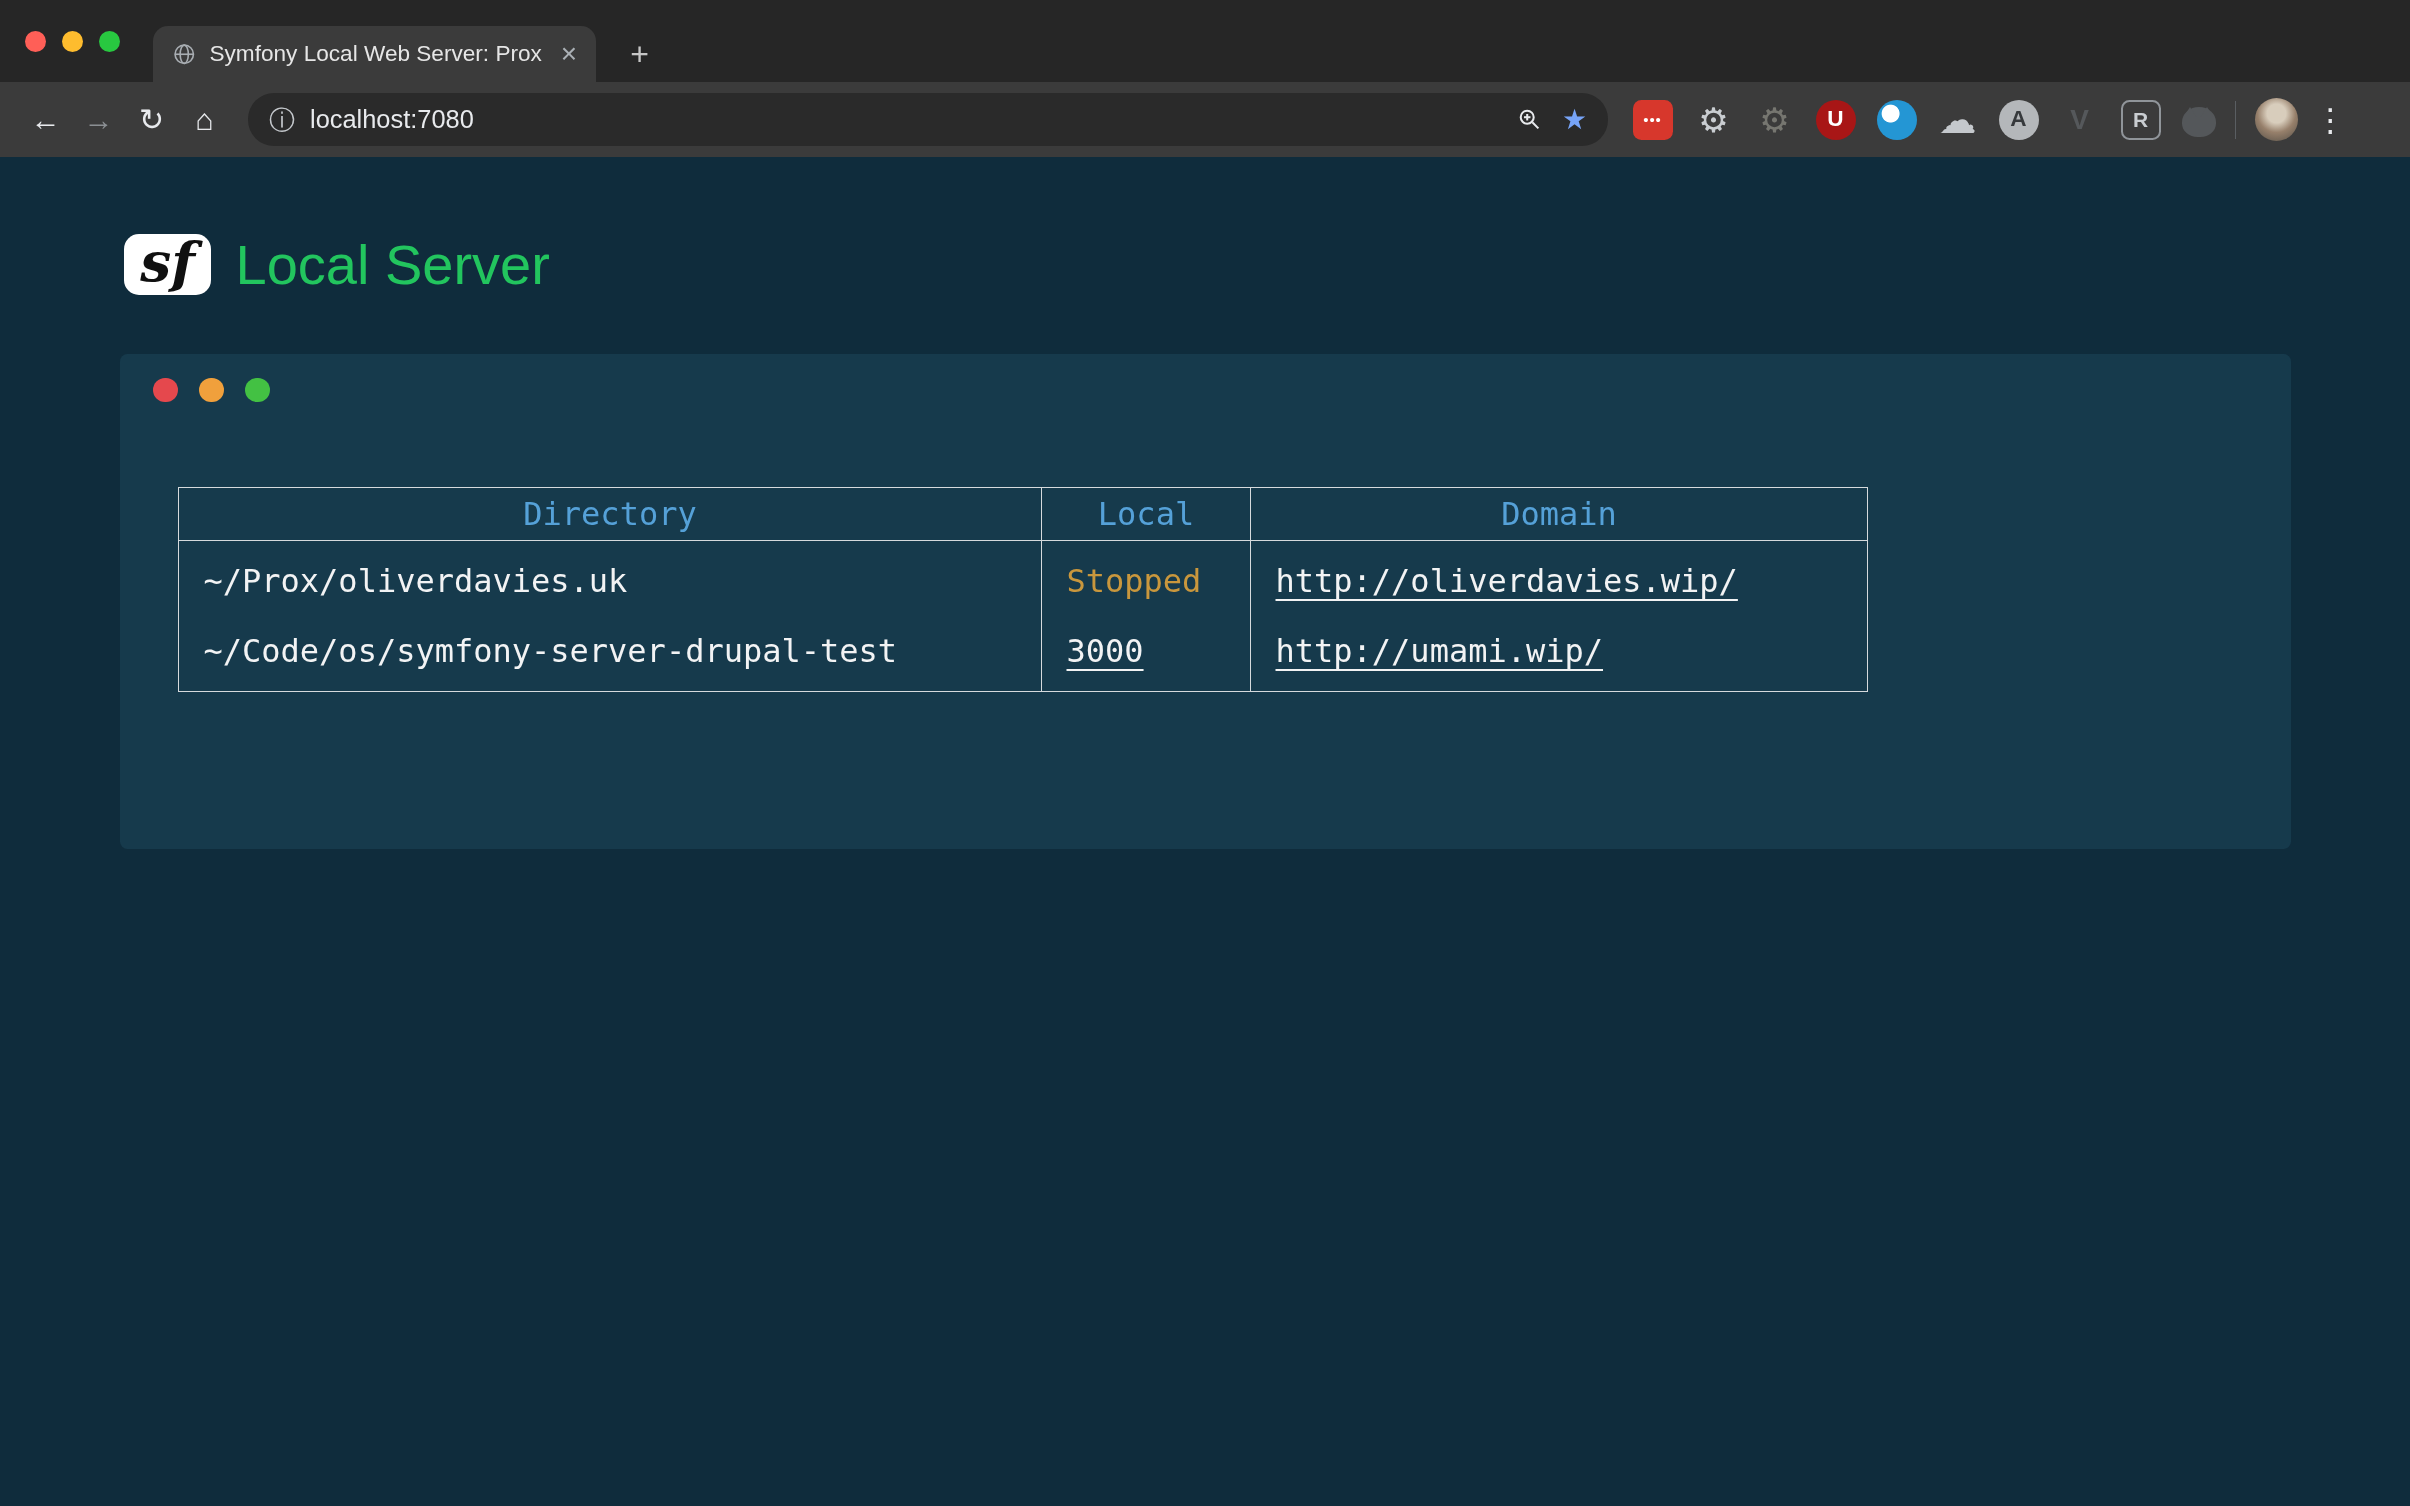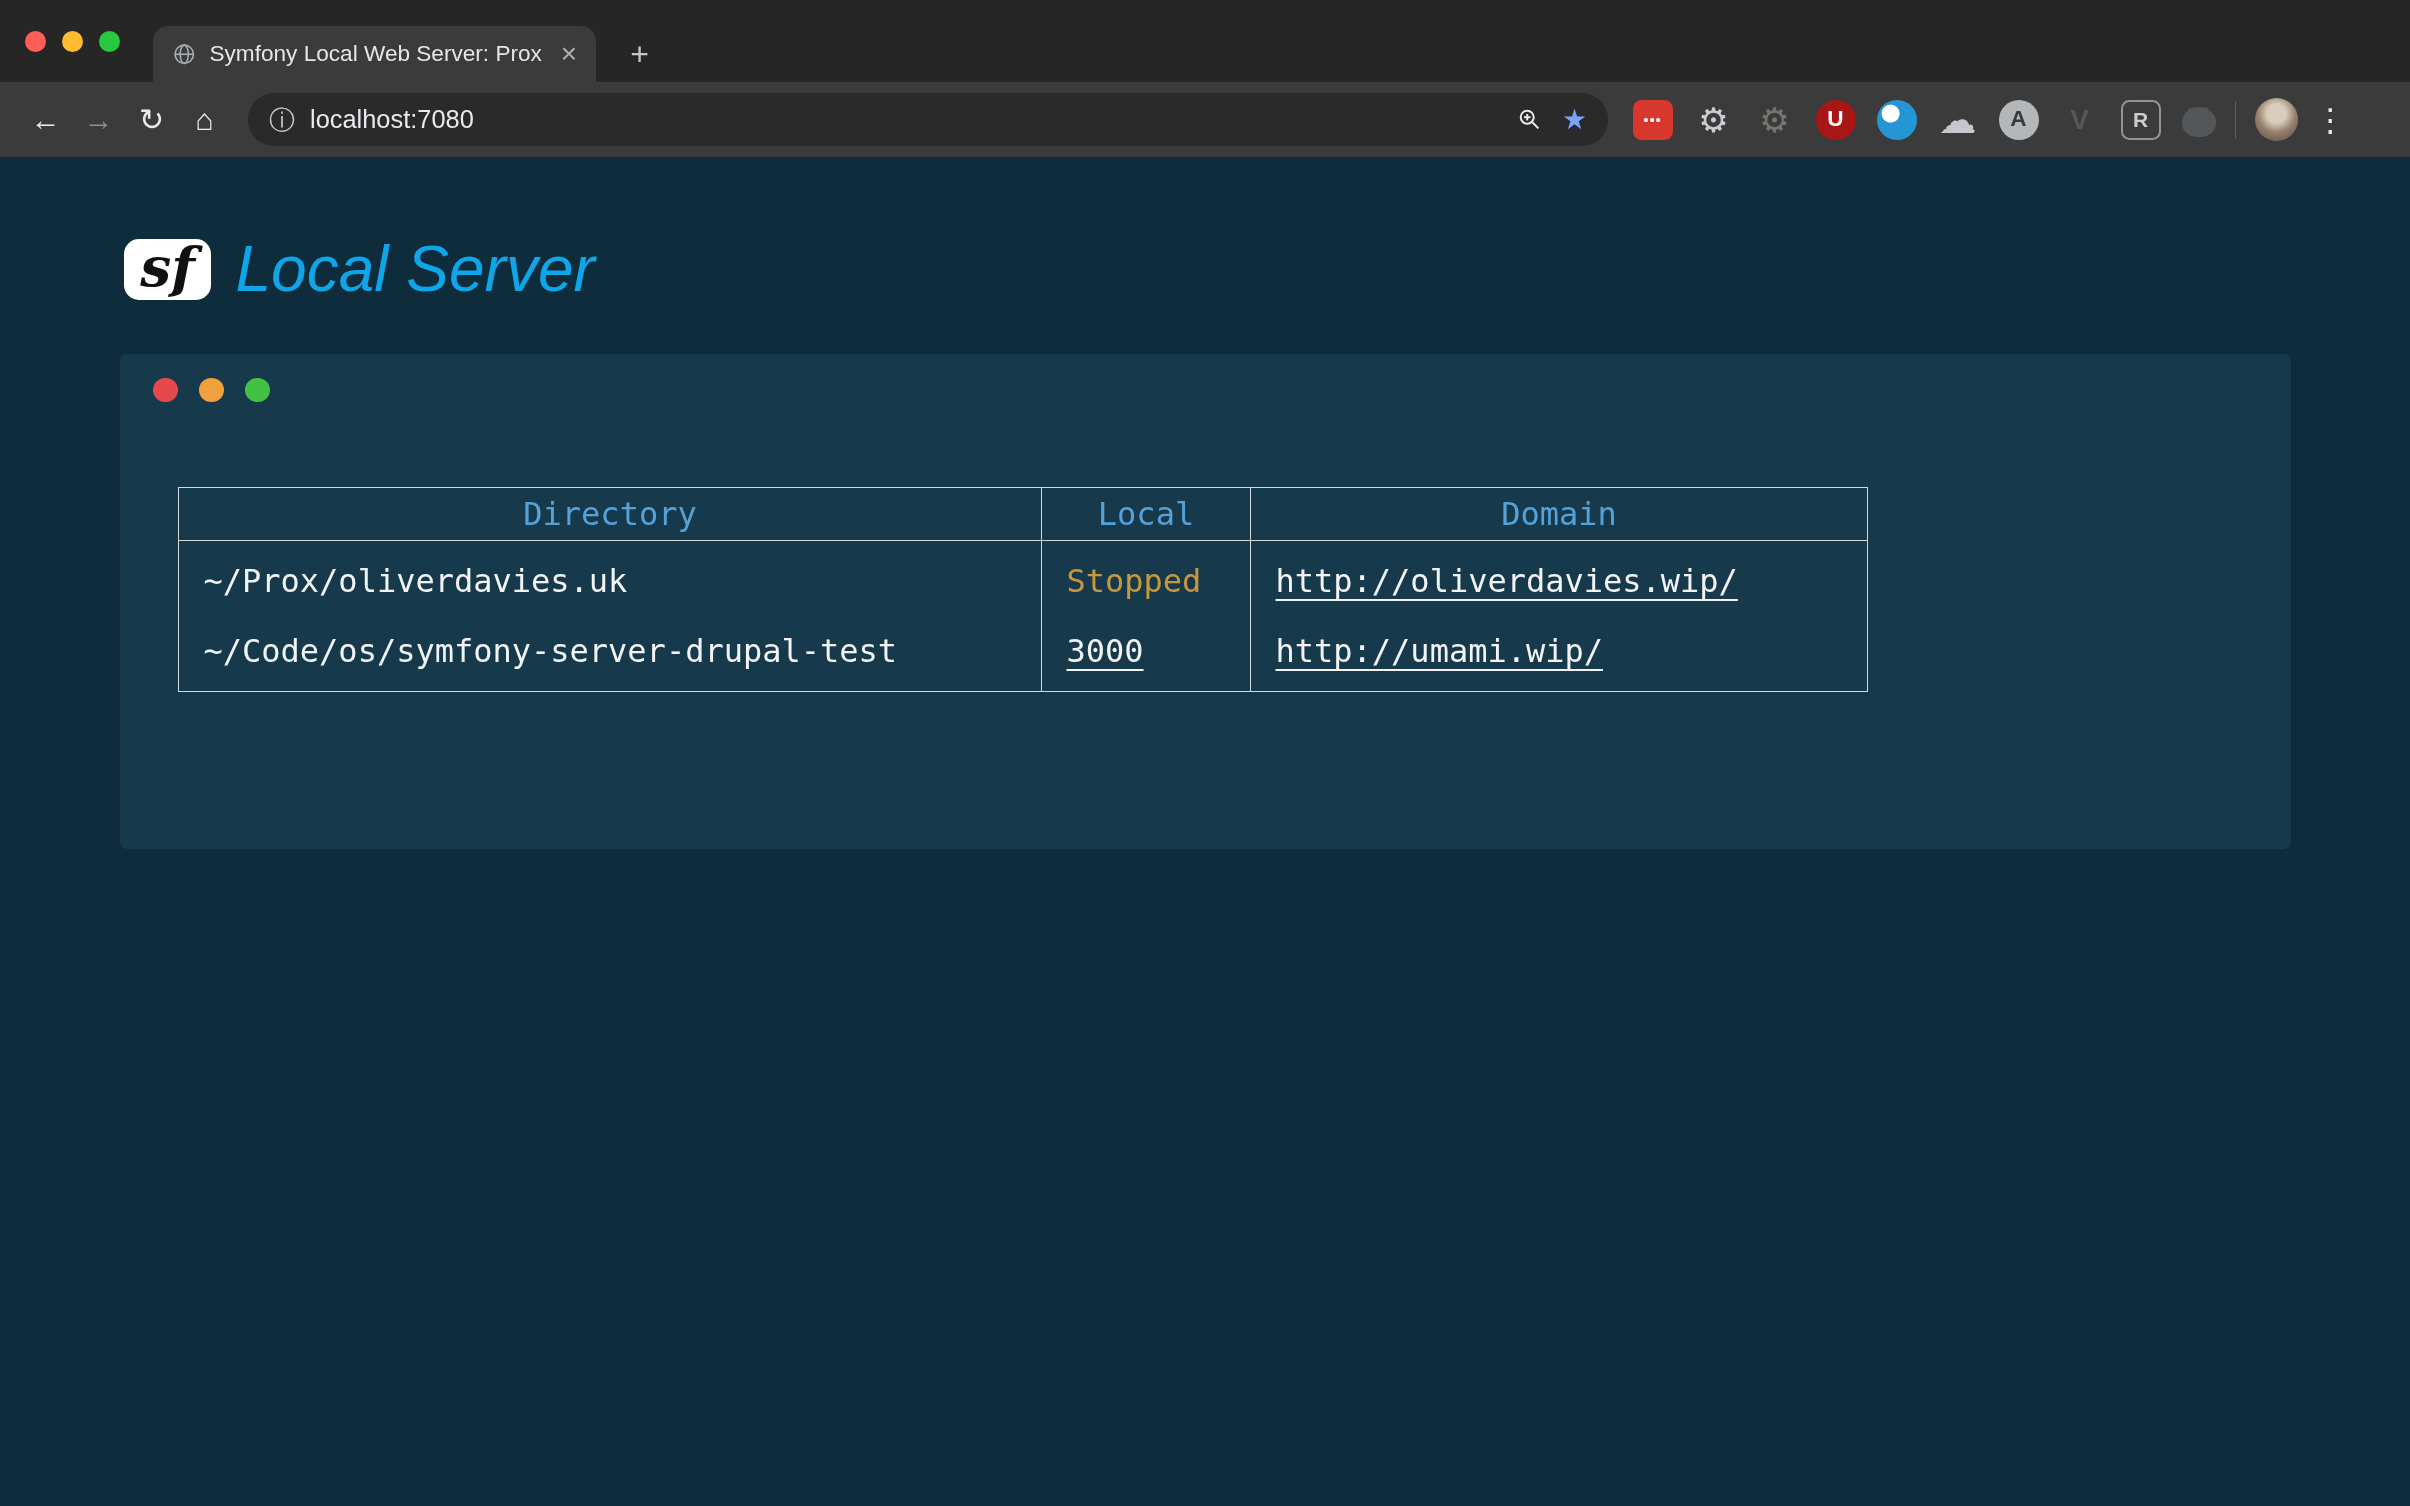--- a/index.html
+++ b/index.html
@@ -63,21 +63,21 @@
   .avatar{width:43px;height:43px;border-radius:50%;flex:none;
           background:radial-gradient(circle at 50% 36%, #d8cdbc 0 9.4px, #97806b 19px, #5e564c 32px);}
   .menu-btn{width:41px;height:41px;display:flex;align-items:center;justify-content:center;color:#e8eaed;
             font-size:32px;margin-left:11.3px;flex:none;line-height:1;}
 
   
   .content{flex:1;background:var(--page-bg);position:relative;}
   .brand{position:absolute;left:124px;top:75px;display:flex;align-items:center;gap:24.5px;}
   .sf-logo{width:87px;height:61px;background:#ffffff;border-radius:15px;display:flex;align-items:center;justify-content:center;}
   .sf-logo span{font-family:"DejaVu Serif",serif;font-style:italic;font-weight:700;font-size:55px;color:#101010;transform:translateY(-2.8px);}
-  .page-title{font-size:64px;color:#0ea5e9;font-style:italic;}
+  .page-title{font-size:56px;color:#22c55e;}
 
   .card{position:absolute;left:120px;top:197px;width:2171px;height:495px;background:var(--card-bg);border-radius:7.5px;}
   .dots{position:absolute;left:33px;top:23.5px;display:flex;gap:21.7px;}
   .dot{width:24.5px;height:24.5px;border-radius:50%;}
   .dot.red{background:#e5484d;} .dot.orange{background:#f0a03c;} .dot.green{background:#43c143;}
 
   table.server-table{position:absolute;left:58px;top:133px;width:1688px;border-collapse:collapse;table-layout:fixed;
         font-family:"DejaVu Sans Mono",monospace;font-size:32px;border:1.9px solid var(--border);}
   .server-table th,.server-table td{border-left:1.9px solid var(--border);border-right:1.9px solid var(--border);}
   .server-table thead th{border-bottom:1.9px solid var(--border);color:var(--blue);font-weight:normal;

